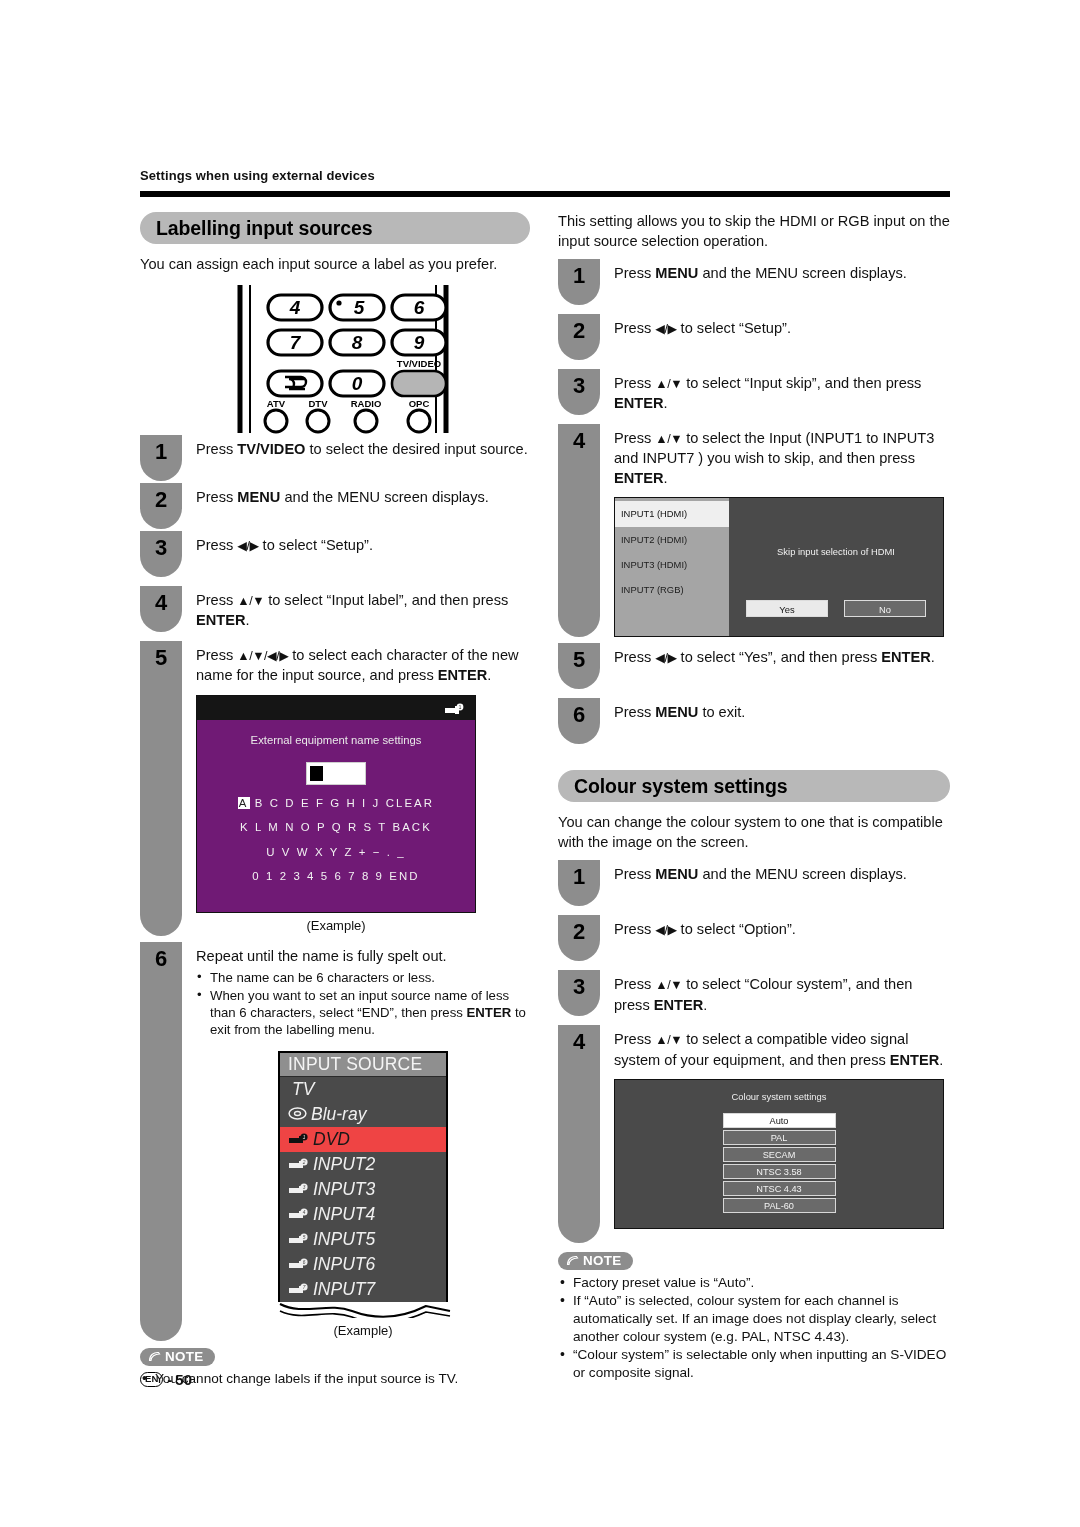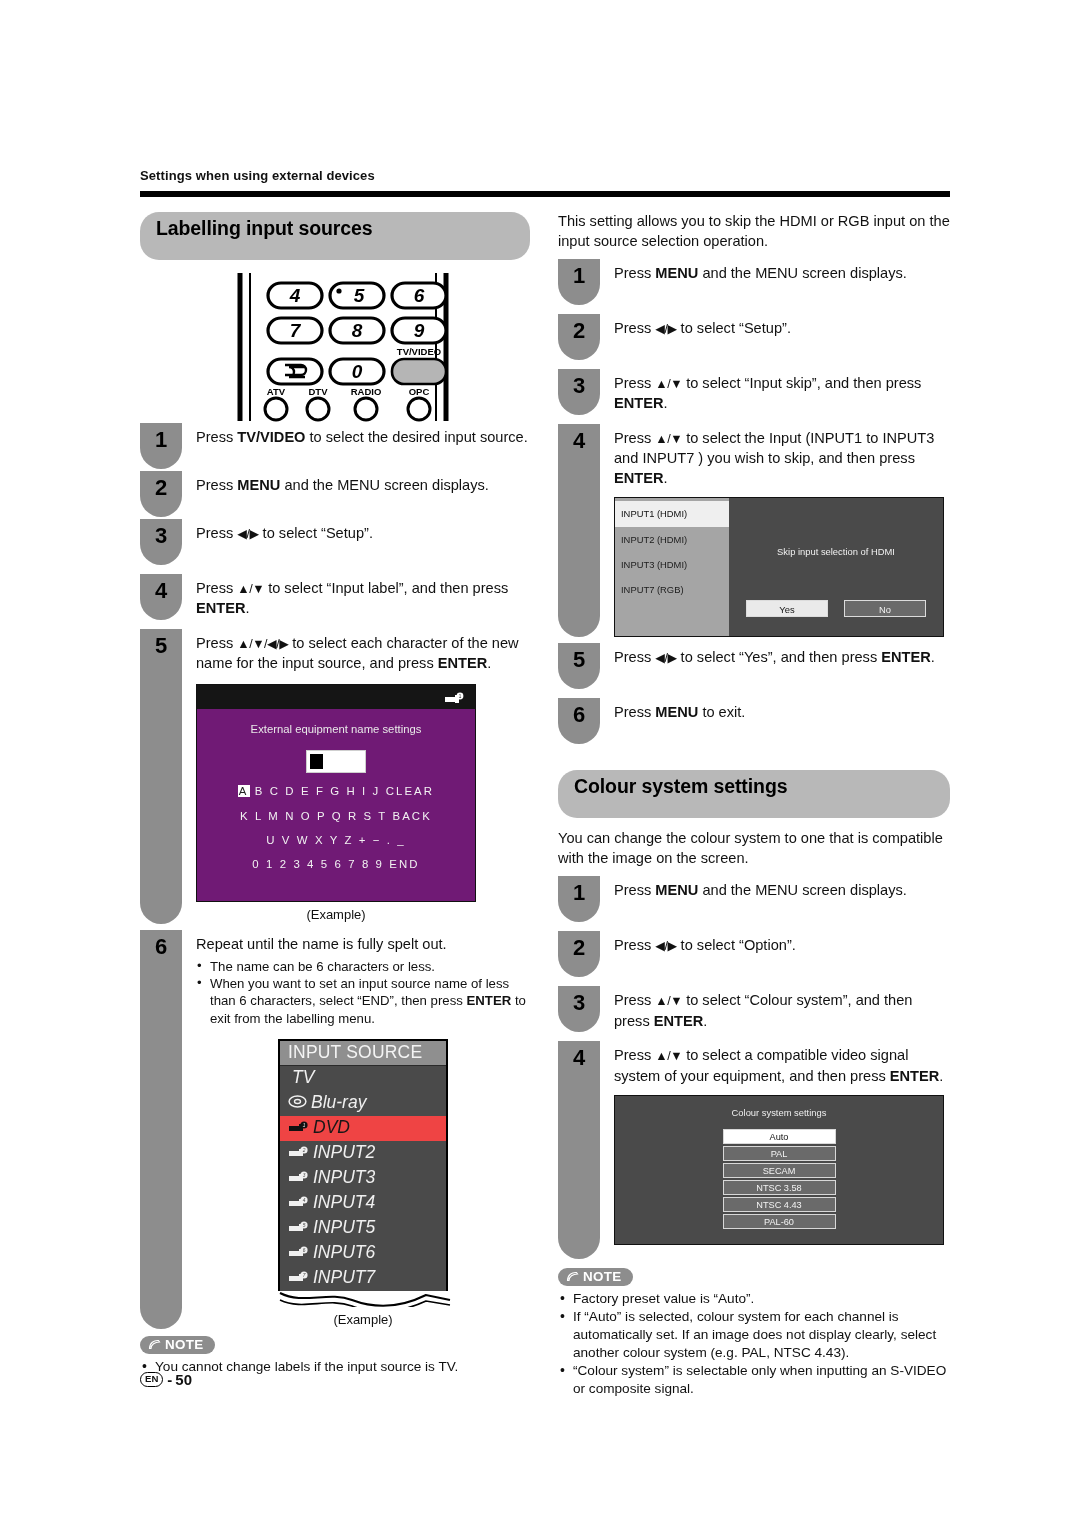--- a/index.html
+++ b/index.html
@@ -13,21 +13,21 @@
   
   .runhead{position:absolute;left:140px;top:168px;font-size:13px;font-weight:bold;letter-spacing:.1px;}
   .rule{position:absolute;left:140px;top:191px;width:810px;height:6px;background:#000;}
 
   
   .colL{position:absolute;left:140px;top:212px;width:390px;}
   .colR{position:absolute;left:558px;top:212px;width:392px;}
 
   
   .pill{
-    background:#b8b8b8;border-radius:19px;height:48px;line-height:32px;
+    background:#b8b8b8;border-radius:19px;height:32px;line-height:32px;
     font-size:19.5px;font-weight:bold;padding:0 0 0 16px;color:#000;
     margin-bottom:11px;letter-spacing:-.1px;
   }
   .intro{font-size:14.6px;line-height:19.5px;margin:0 0 8px 0;}
 
   
   .steps{position:relative;}
   .step{position:relative;display:flex;margin-bottom:2px;}
   .badge{
     position:relative;flex:0 0 42px;width:42px;background:#8d8d8d;
@@ -99,20 +99,21 @@
 <body>
 
 <div class="page">
 
   <div class="runhead">Settings when using external devices</div>
   <div class="rule"></div>
 
   <div class="colL">
 
     <div class="pill">Labelling input sources</div>
+    <div class="intro">You can assign each input source a label as you prefer.</div>
 
     <div style="position:relative;height:152px;">
       <svg width="390" height="152" viewBox="0 0 390 152">
         <g stroke="#000" fill="none">
           <line x1="100" y1="2" x2="100" y2="150" stroke-width="5"></line>
           <line x1="110" y1="2" x2="110" y2="150" stroke-width="2"></line>
           <line x1="296" y1="2" x2="296" y2="150" stroke-width="2"></line>
           <line x1="306" y1="2" x2="306" y2="150" stroke-width="5"></line>
         </g>
         <g fill="#fff" stroke="#000" stroke-width="3.2">

